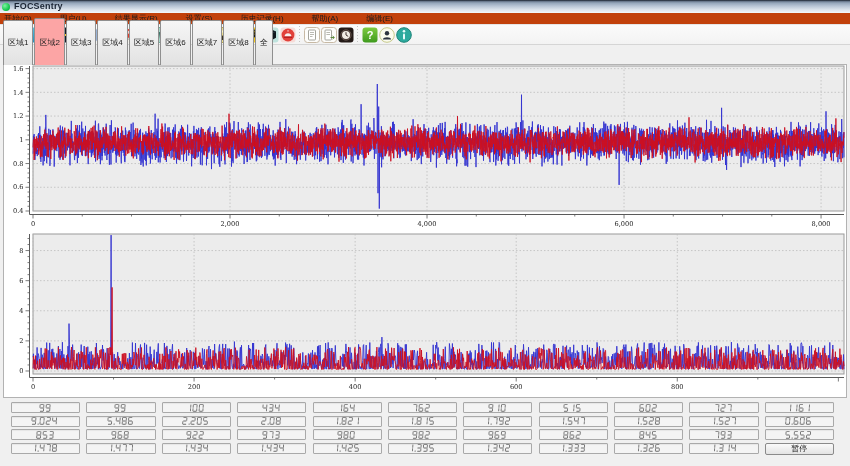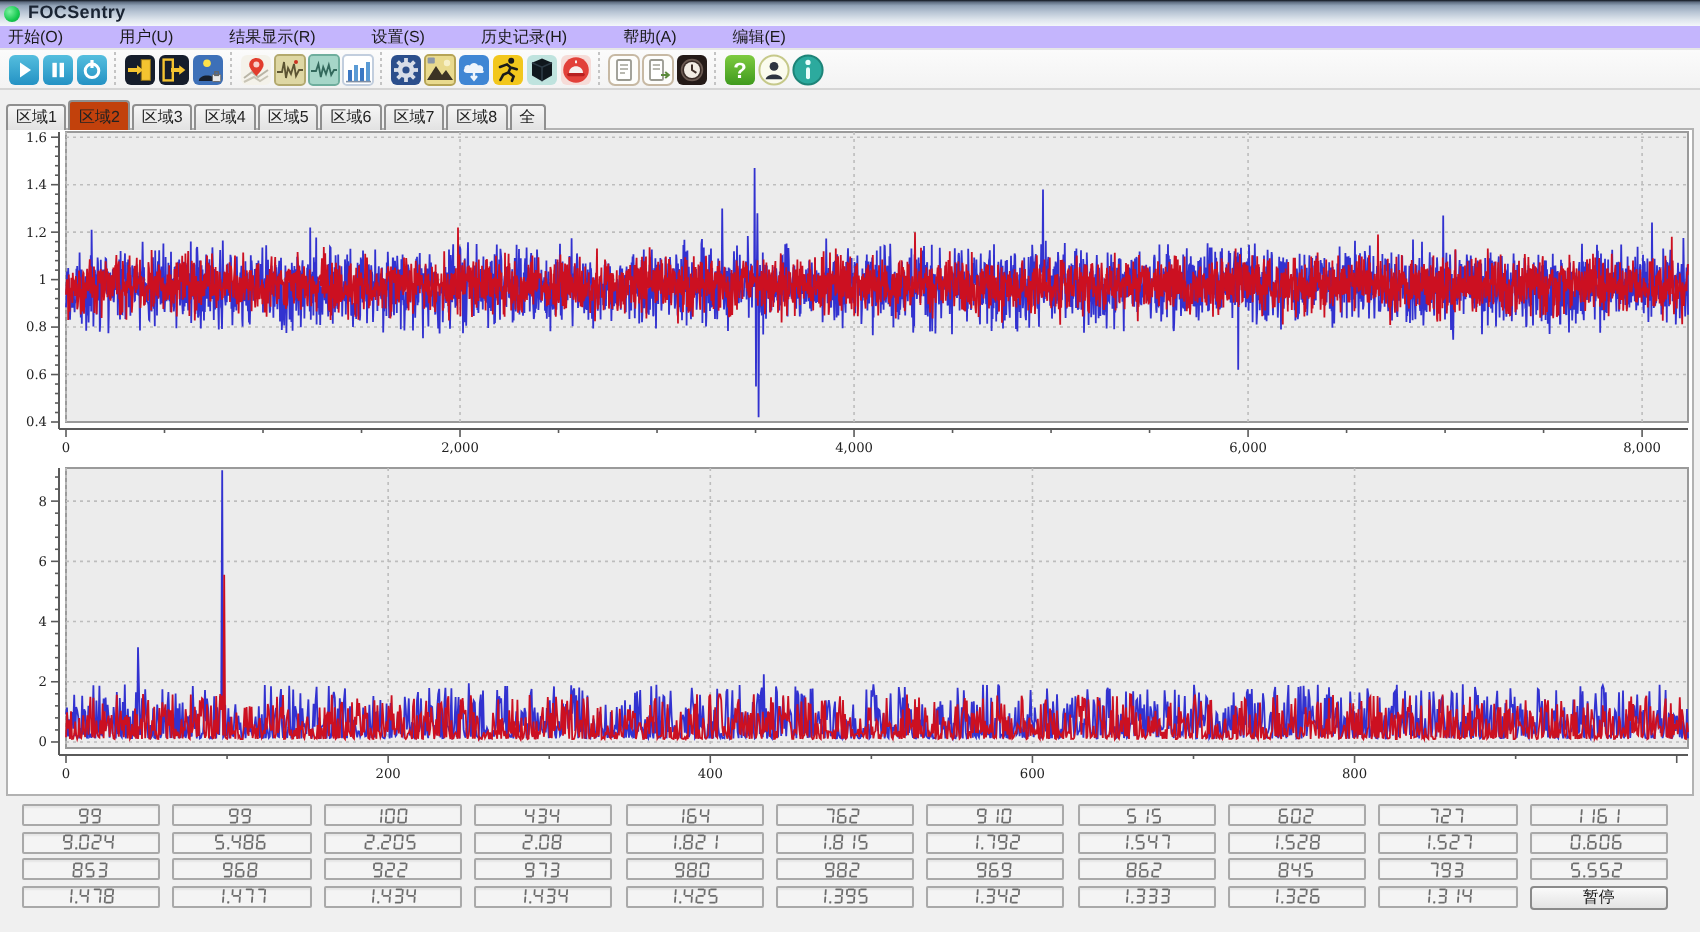--- a/index.html
+++ b/index.html
@@ -9,43 +9,43 @@
 
   
   .titlebar{position:absolute;left:0;top:0;width:850px;height:13px;
     background:linear-gradient(to bottom,#0e131b 0%,#5d6c80 8%,#93a4b8 22%,#b6c3d3 45%,#dde4ec 75%,#f4f7fa 100%);
     display:flex;align-items:center;}
   .app-icon{width:8px;height:8px;border-radius:50%;margin-left:2px;
     background:radial-gradient(circle at 35% 35%,#7cf2a0,#16c94f 60%,#0a9a38);}
   .title-text{margin-left:4px;font-size:9px;line-height:13px;color:#1a2433;font-weight:bold;letter-spacing:.2px;}
 
   
-  .menubar{position:absolute;left:0;top:13px;width:850px;height:11px;background:#c4b5fd;
+  .menubar{position:absolute;left:0;top:13px;width:850px;height:11px;background:#c2410c;
     display:flex;align-items:center;}
   .menu-item{font-size:8px;color:#1a1a1a;margin-left:4px;margin-right:24px;white-space:nowrap;cursor:default;}
 
   
   .toolbar{position:absolute;left:0;top:24px;width:850px;height:21px;
     background:linear-gradient(to bottom,#fbfbfb,#f3f3f3);
     border-top:1px solid #e6e6e6;border-bottom:1px solid #d5d5d5;box-sizing:border-box;
     display:flex;align-items:center;}
   .tb-group{display:flex;align-items:center;}
   .tb-btn{width:16px;height:16px;margin:0 0.5px;display:block;}
   .tb-btn svg{display:block;width:16px;height:16px;}
   .tb-sep{width:1px;height:17px;margin:0 3px;
     background-image:linear-gradient(to bottom,#c4c4c4 50%,transparent 50%);
     background-size:1px 3px;}
   .toolbar .lead{width:3px;}
 
   
   .tabstrip{position:absolute;left:3px;top:50px;height:15px;display:flex;align-items:flex-end;z-index:3;}
-  .tab{height:12px;line-height:12px;padding:0 4px;margin-right:1px;font-size:8px;color:#222;
+  .tab{height:12px;line-height:12px;padding:16px 4px;margin-right:1px;font-size:8px;color:#222;
     background:linear-gradient(to bottom,#f6f6f6,#e2e2e2);
     border:1px solid #8f8f8f;border-bottom:none;border-radius:2px 2px 0 0;text-align:center;}
-  .tab.selected{height:14px;line-height:15px;background:#c2410c;position:relative;z-index:4;
+  .tab.selected{height:14px;line-height:15px;background:#fca5a5;position:relative;z-index:4;
     border-color:#8f8f8f;margin-top:12px;}
 
   
   .content{position:absolute;left:3px;top:64px;width:844px;height:334px;background:#ffffff;
     border:1px solid #b2b2b2;box-sizing:border-box;z-index:2;}
   .chart{position:absolute;left:0;width:842px;height:166px;}
   #chart1{top:0;}
   #chart2{top:166px;}
 
   

